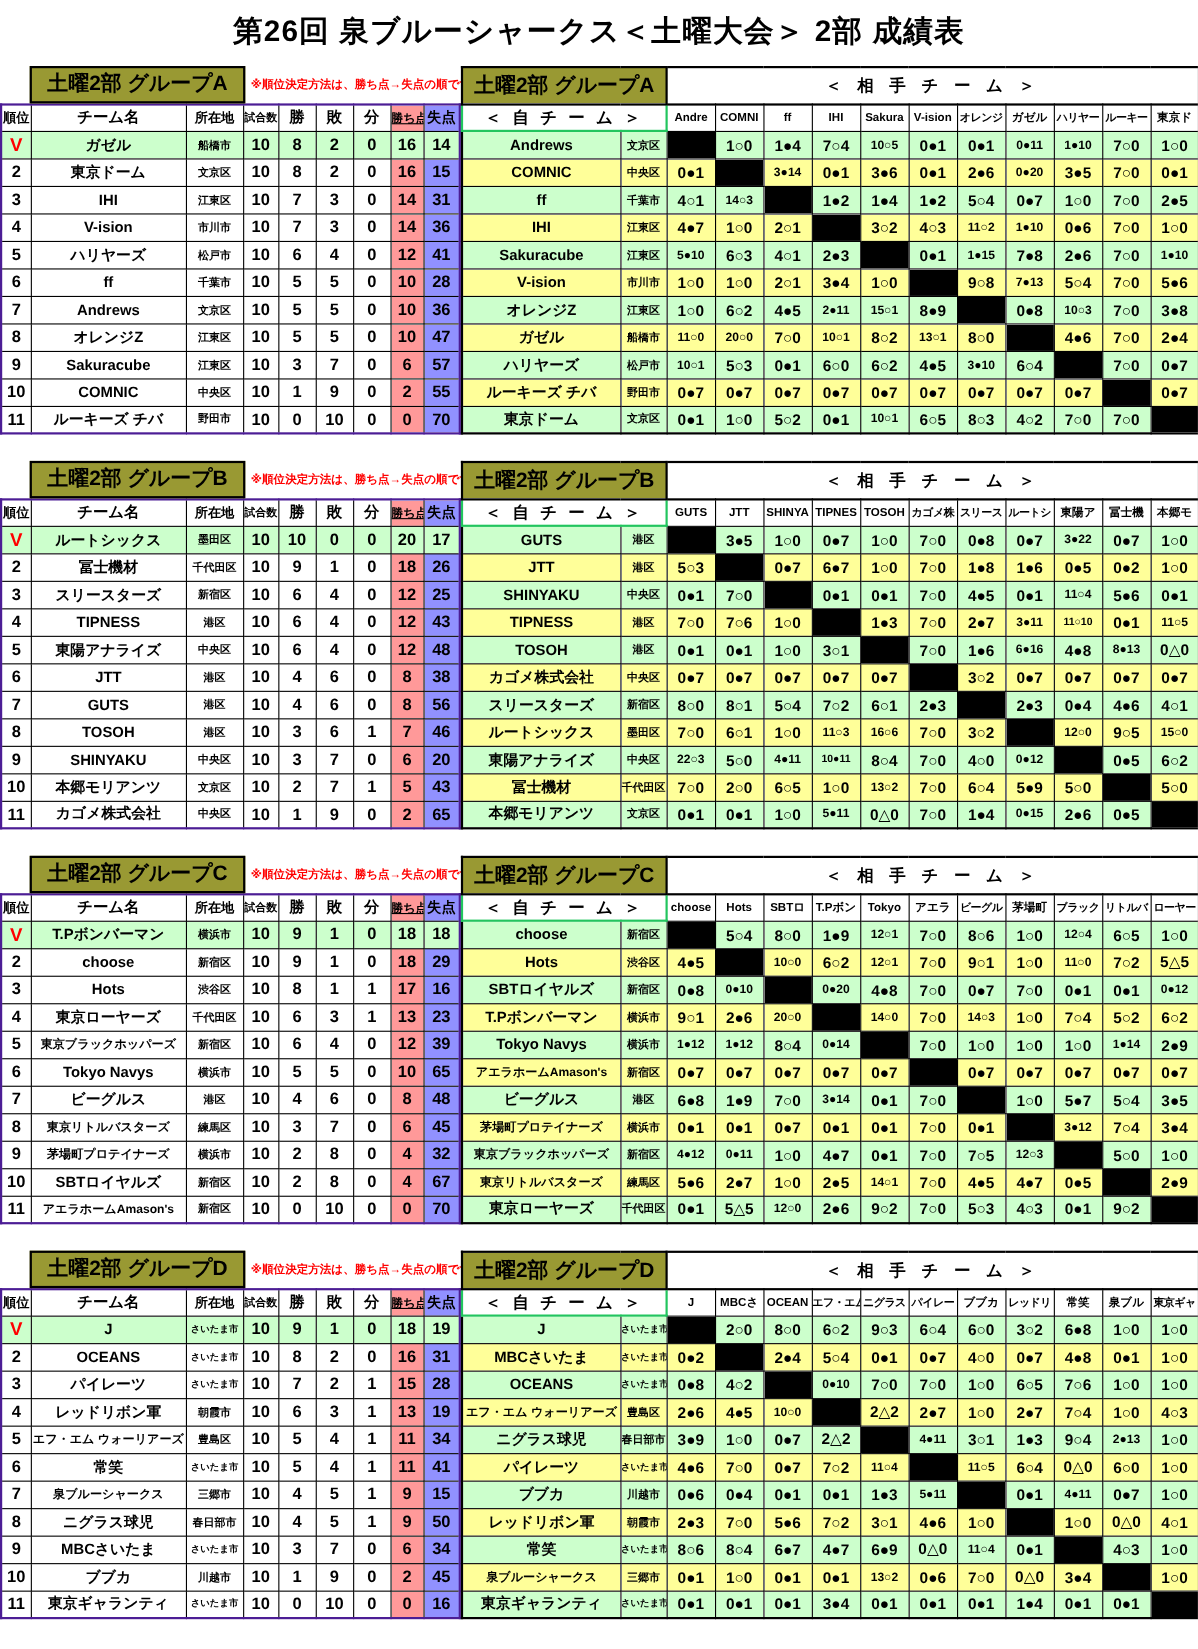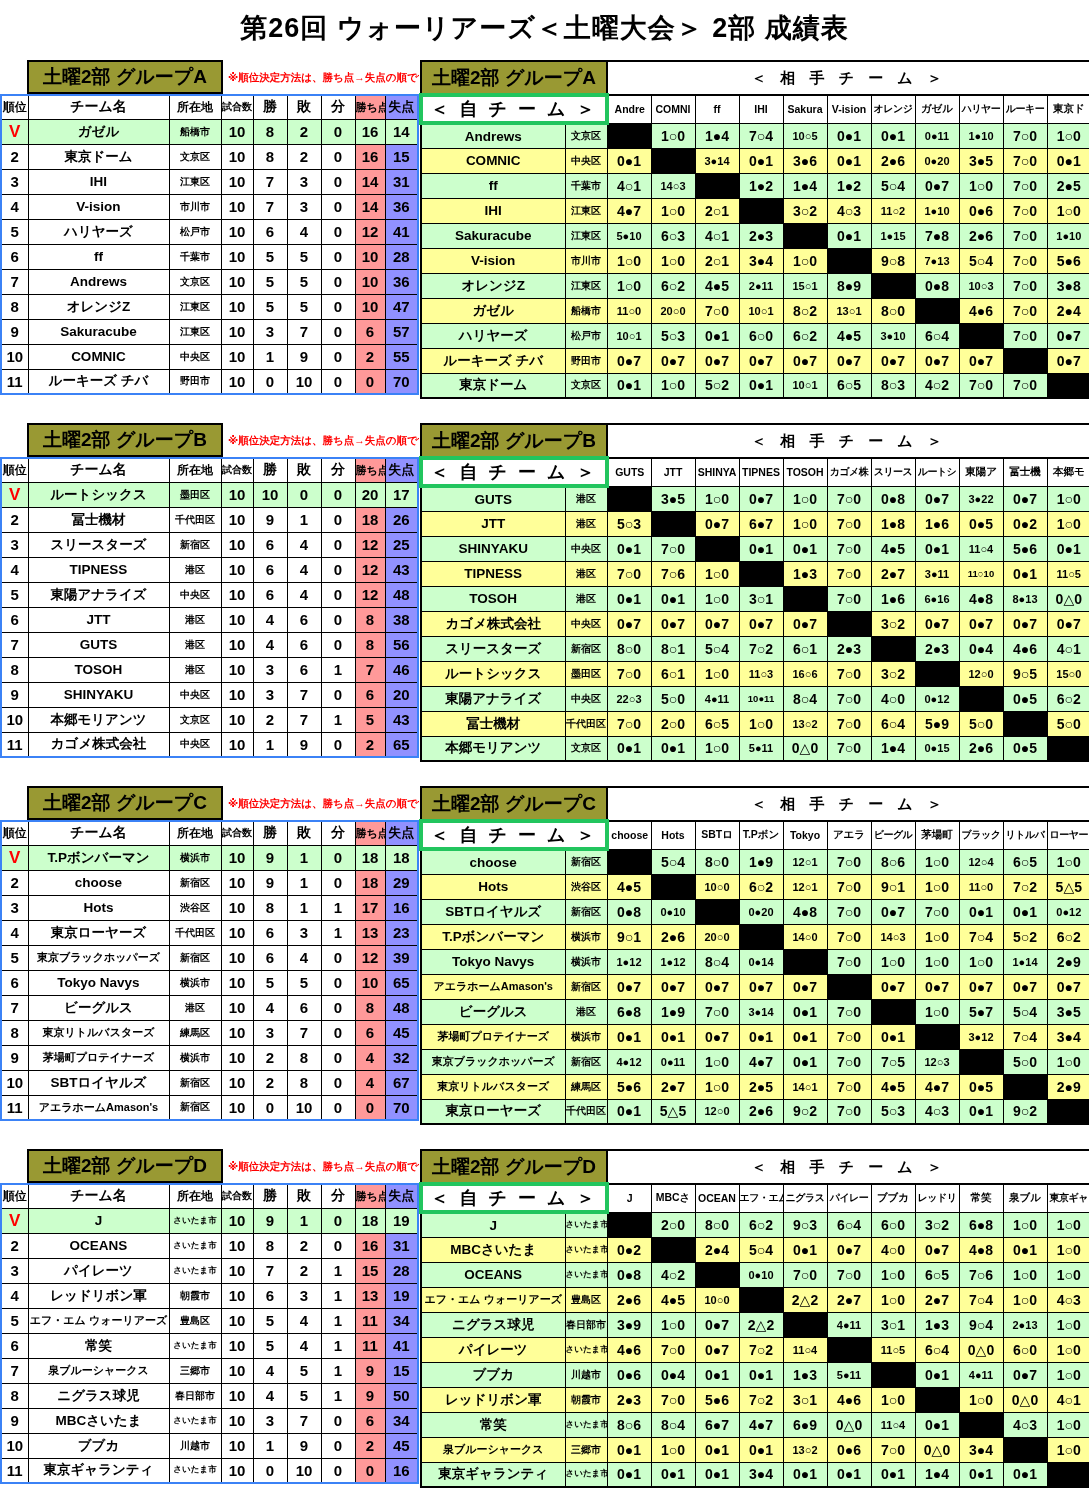--- a/index.html
+++ b/index.html
@@ -22,61 +22,61 @@
   .l-title{
     width:196px; background:var(--olive); border:2px solid #000;
     font-weight:bold; font-size:19px; text-align:center; line-height:30px;
     white-space:nowrap; overflow:hidden;
   }
   .l-note{
     flex:1; color:var(--red); font-weight:bold; font-size:10.5px;
     line-height:34px; padding-left:5px; white-space:nowrap; overflow:hidden;
   }
   table{border-collapse:collapse; table-layout:fixed;}
-  .l-table{width:419px; border:2px solid #3b82f6;}
+  .l-table{width:419px; border:2px solid #4c1d95;}
   .r-table{width:670px; border:2px solid #000;}
   td{
     border:1px solid #000; font-weight:bold; text-align:center;
     padding:0; overflow:hidden; white-space:nowrap; height:25px;
     font-size:14px;
   }
   .hrow td{height:24px;}
-  .l-table .h-pts{background:var(--pink); font-size:11px;}
+  .l-table .h-pts{background:var(--pink); font-size:11px;text-decoration:underline;}
   .l-table .h-ra{background:var(--blue); font-size:13px;}
   .l-table .h-games{font-size:10px;}
   .l-table .h-loc,.l-table .h-rank{font-size:12px;}
   .rank{font-size:15px;}
   .rank-v{color:var(--red); font-size:17px;}
   .team{font-size:13.5px;}
   .team.small{font-size:11px;}
   .loc{font-size:10px;}
   .loc.small{font-size:8.5px;}
   .num{font-size:15px;}
   .pts{background:var(--pink);}
   .ra{background:var(--blue);}
   .champ td{background:var(--green);}
   .r-title{
     background:var(--olive); font-size:19px; height:34px;
     border:2px solid #000;
   }
   .r-opp{font-size:15px; letter-spacing:5px; height:34px; border:2px solid #000;}
-  .r-self{font-size:18px; letter-spacing:3px; border:4px solid #22c55e;}
+  .r-self{font-size:15px; letter-spacing:3px; border:2px solid #22c55e;}
   .rhead{font-size:10.5px;}
   .rhead.small{font-size:10px; letter-spacing:-0.5px;}
   .rg td{background:var(--green);}
   .ry td{background:var(--yellow);}
   .r-table td.diag{background:#000;}
   .res3{font-size:14px;}
   .res4{font-size:11px;}
   .res5{font-size:9.5px;}
 </style>
 </head>
 <body>
 
-<h1>第26回 ウォーリアーズ＜土曜大会＞ 2部 成績表</h1>
+<h1>第26回 泉ブルーシャークス＜土曜大会＞ 2部 成績表</h1>
 <div id="groups">
     <div class="group-section">
       <div class="left-col">
         <div class="left-head">
           <div class="l-spacer"></div>
           <div class="l-title">土曜2部 グループA</div>
           <div class="l-note">※順位決定方法は、勝ち点→失点の順です</div>
         </div>
         <table class="l-table">
           <colgroup>

